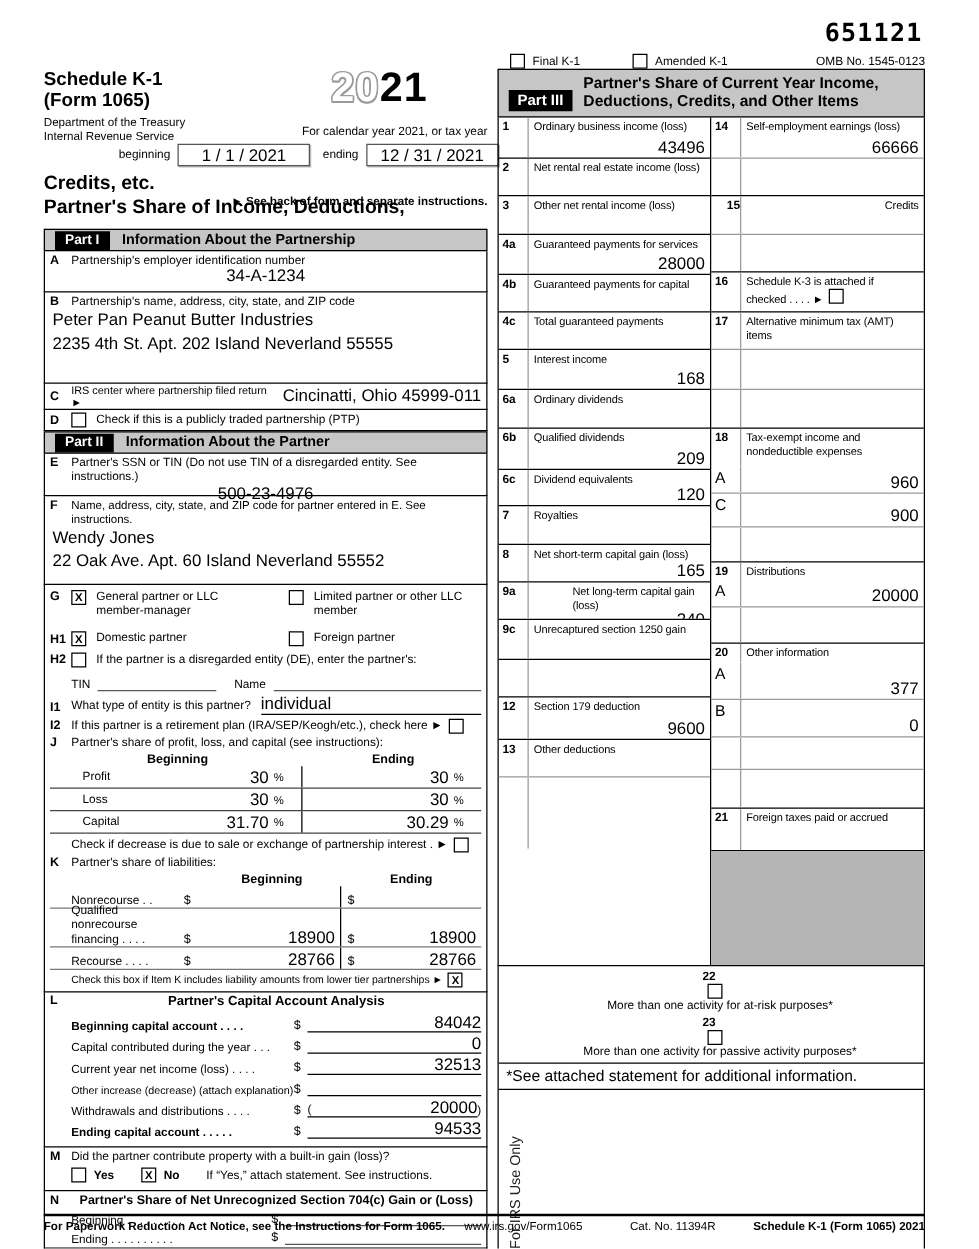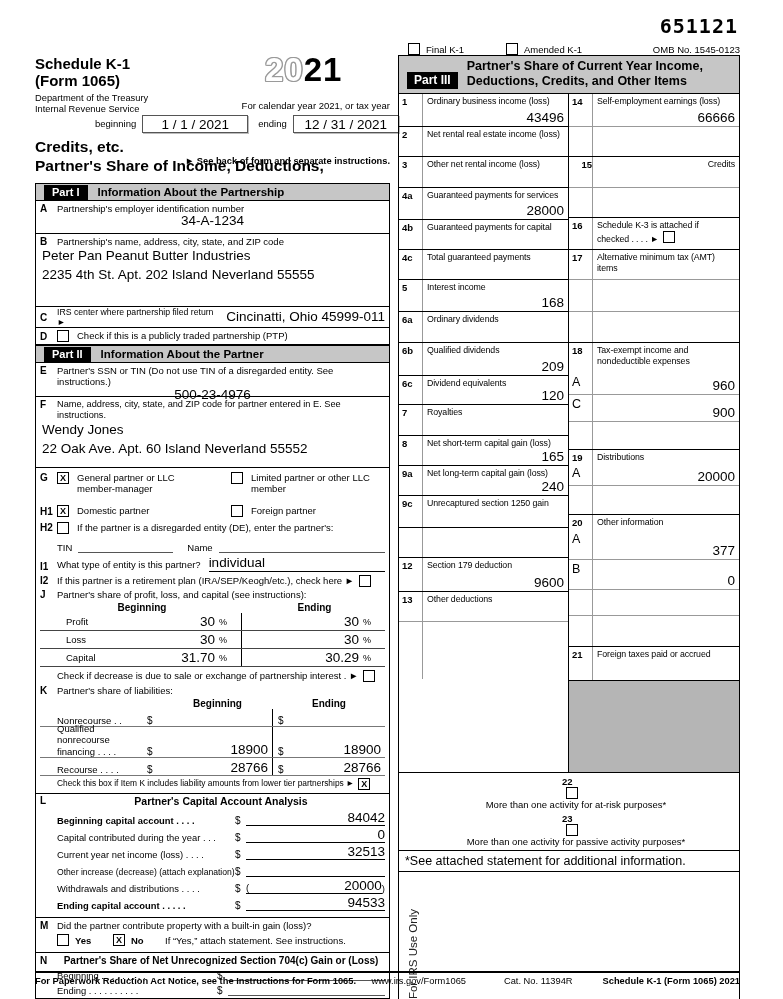--- a/index.html
+++ b/index.html
@@ -499,21 +499,21 @@
               <div class="p3label">Royalties</div>
             </div>
           </div>
           <div class="p3row" style="height: 30px;">
             <div class="p3num">8</div>
             <div class="p3desc">
               <div class="p3label">Net short-term capital gain (loss)</div>
               <div class="p3val">165</div>
             </div>
           </div>
-          <div class="p3row" style="height: 30px;">
+          <div class="p3row" style="height: 30px; gap: 31px;">
             <div class="p3num">9a</div>
             <div class="p3desc">
               <div class="p3label">Net long-term capital gain (loss)</div>
               <div class="p3val">240</div>
             </div>
           </div>
           <div class="p3row" style="height: 32px;">
             <div class="p3num">9c</div>
             <div class="p3desc">
               <div class="p3label">Unrecaptured section 1250 gain</div>

